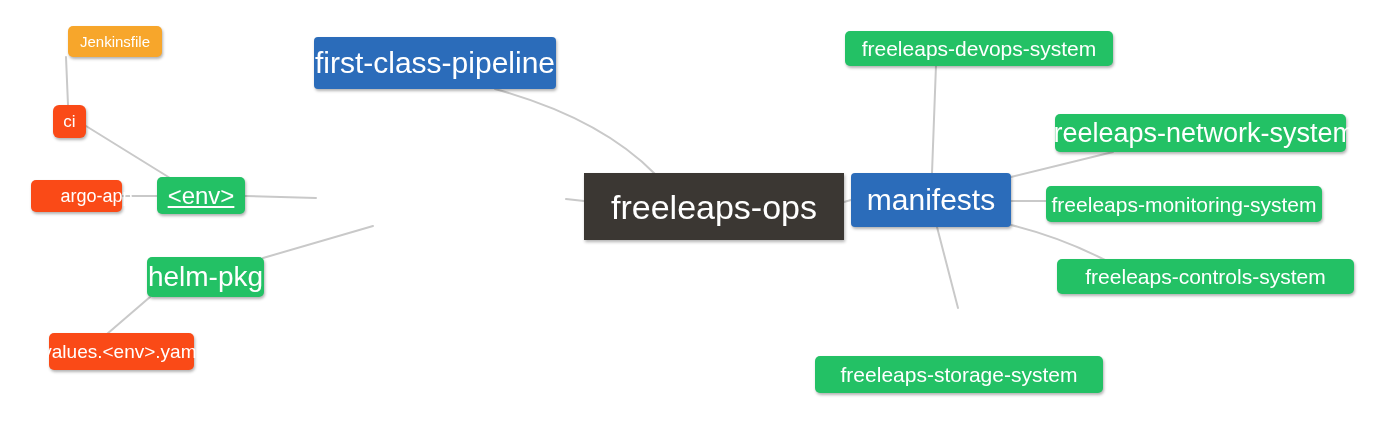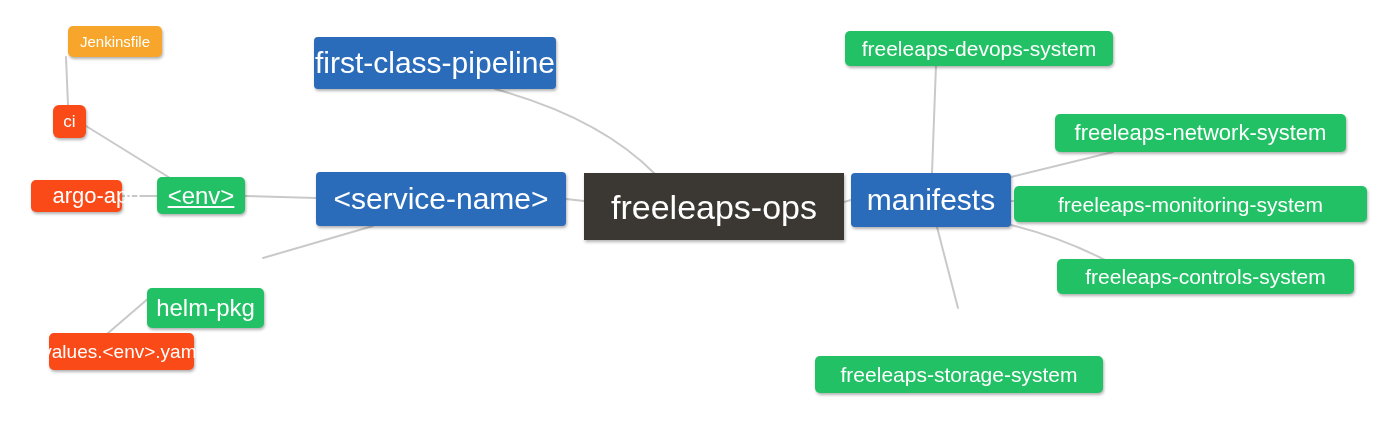--- a/index.html
+++ b/index.html
@@ -14,31 +14,31 @@
         cursor:default;user-select:none;line-height:1;}
   
   .c-blue  {background:#2b6cba;}
   .c-green {background:#23c165;}
   .c-red   {background:#fa4a17;}
   .c-orange{background:#f7a62b;}
   .c-dark  {background:#3b3733;}
   
   .p-jenkinsfile       {left:20px;  top:26px;  width:94px;  height:31px; font-size:15px;margin-left:48px;}
   .p-ci                {left:53px;  top:105px; width:33px;  height:33px; font-size:17px; border-radius:6px;text-align:center;}
-  .p-argo-app          {left:31px;  top:180px; width:91px;  height:32px; font-size:22px;padding-left:40px;}
+  .p-argo-app          {left:31px;  top:180px; width:91px;  height:32px; font-size:18px;padding-left:40px;}
   .p-env               {left:157px; top:177px; width:88px;  height:37px; font-size:24px;text-decoration:underline;}
   .p-first-class-pipeline{left:314px;top:37px; width:242px; height:52px; font-size:30px; border-radius:4px;}
   .p-service-name      {left:316px; top:172px; width:250px; height:54px; font-size:30px; border-radius:4px;}
-  .p-helm-pkg          {left:147px; top:257px; width:117px; height:40px; font-size:24px;margin-top:31px;}
+  .p-helm-pkg          {left:147px; top:257px; width:117px; height:40px; font-size:28px;}
   .p-values-env-yaml   {left:8px;   top:333px; width:145px; height:37px; font-size:19px;margin-left:41px;}
   .p-freeleaps-ops     {left:584px; top:173px; width:260px; height:67px; font-size:34px; border-radius:0;}
   .p-manifests         {left:851px; top:173px; width:160px; height:54px; font-size:30px; border-radius:4px;}
   .p-devops-system     {left:797px; top:31px;  width:268px; height:35px; font-size:21px;margin-left:48px;}
-  .p-network-system    {left:1055px;top:114px; width:291px; height:38px; font-size:22px;}
-  .p-monitoring-system {left:1014px;top:186px; width:353px; height:36px; font-size:21px;}
+  .p-network-system    {left:1055px;top:114px; width:291px; height:38px; font-size:27px;}
+  .p-monitoring-system {left:1046px;top:186px; width:276px; height:36px; font-size:21px;}
   .p-controls-system   {left:1057px;top:259px; width:297px; height:35px; font-size:21px;}
   .p-storage-system    {left:815px; top:308px; width:288px; height:37px; font-size:21px;margin-top:48px;}
 </style>
 </head>
 <body>
 
 <div class="canvas">
 
   <svg class="edges" viewBox="0 0 1390 421" xmlns="http://www.w3.org/2000/svg">
     <line x1="66" y1="57" x2="68" y2="105"></line>
@@ -60,21 +60,20 @@
   <div class="node c-orange p-jenkinsfile">Jenkinsfile</div>
 
   <div class="node c-red p-ci">ci</div>
 
   <div class="node c-red p-argo-app">argo-app</div>
 
   <div class="node c-green p-env">&lt;env&gt;</div>
 
   <div class="node c-blue p-first-class-pipeline">first-class-pipeline</div>
 
-  <div class="node c-blue p-service-name">&lt;service-name&gt;</div>
 
   <div class="node c-green p-helm-pkg">helm-pkg</div>
 
   <div class="node c-red p-values-env-yaml">values.&lt;env&gt;.yaml</div>
 
   <div class="node c-dark p-freeleaps-ops">freeleaps-ops</div>
 
   <div class="node c-blue p-manifests">manifests</div>
 
   <div class="node c-green p-devops-system">freeleaps-devops-system</div>

